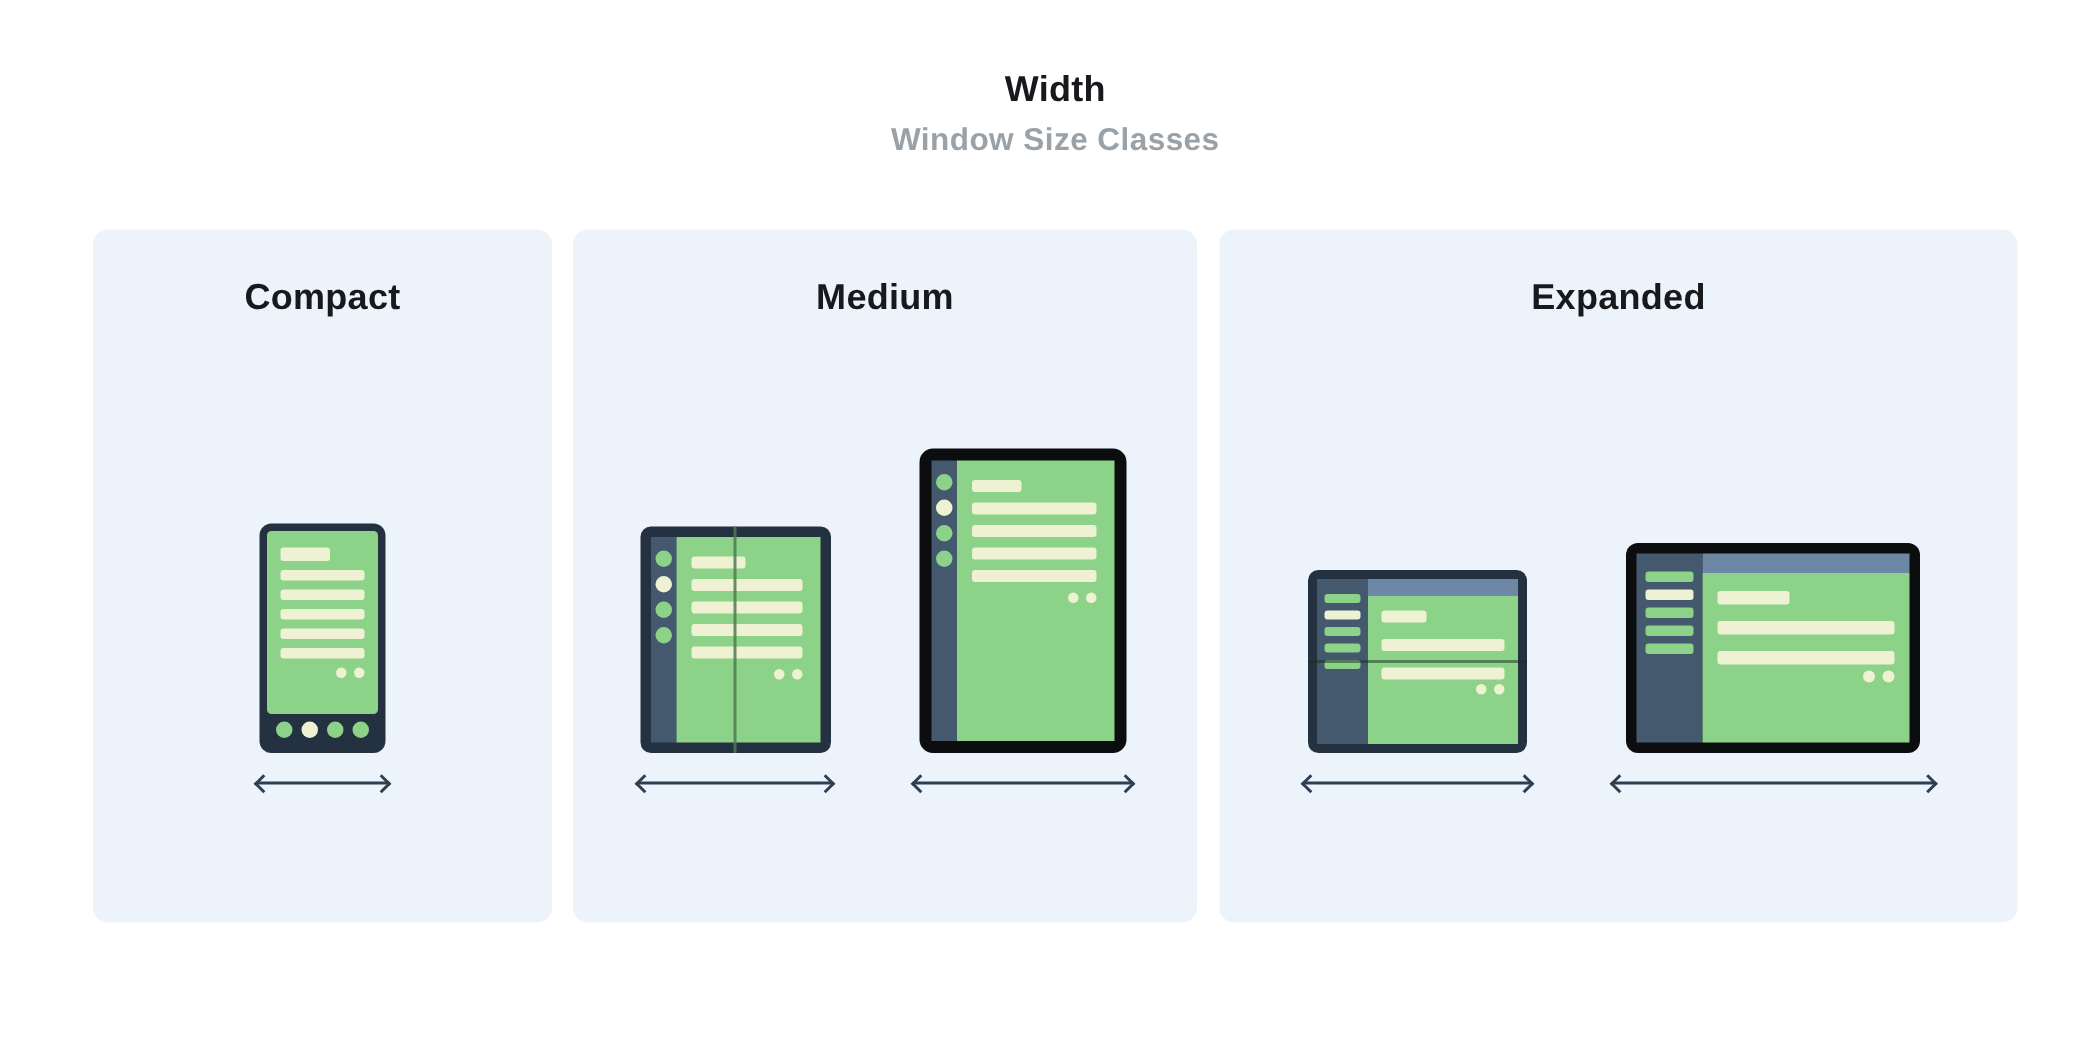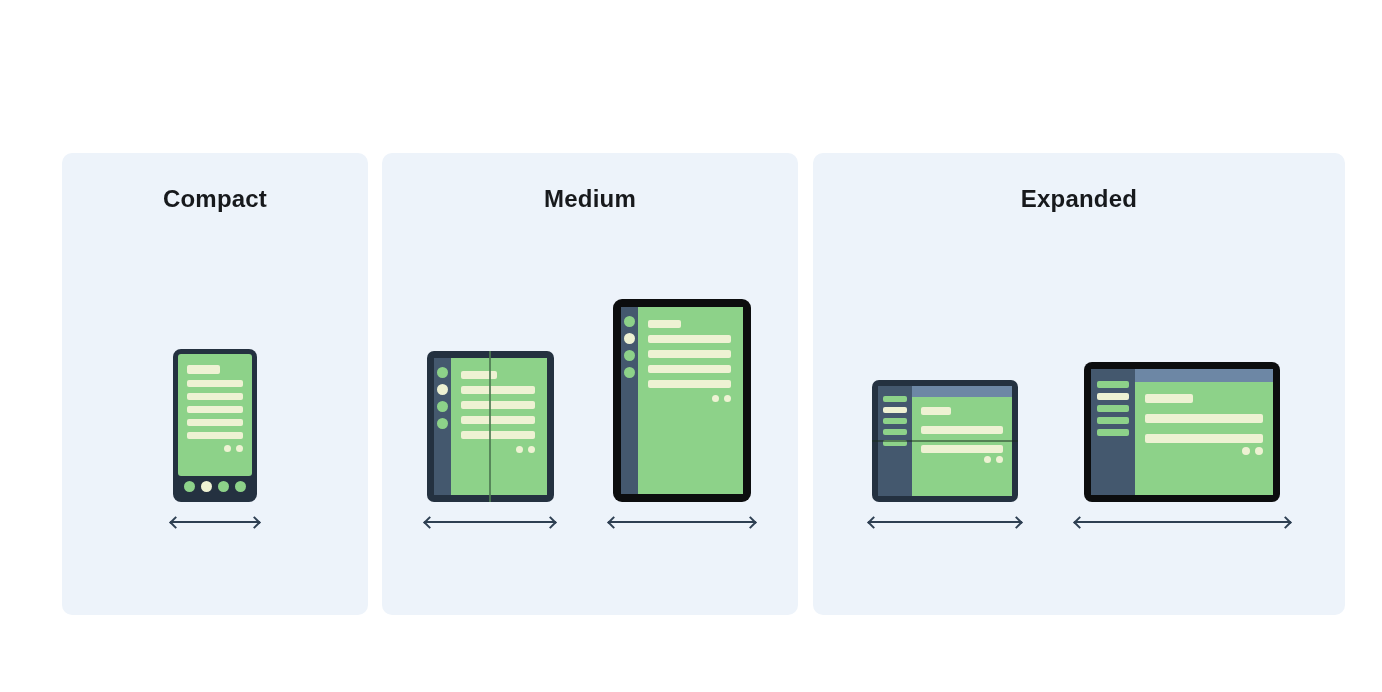--- a/index.html
+++ b/index.html
@@ -100,20 +100,24 @@
   .seg1{width:281px;}
   .seg2{width:310px;}
   .seg3{flex:1;}
   .bp{font-size:22px;font-weight:700;color:var(--scale-text);margin:0 13px;white-space:nowrap;}
 </style>
 </head>
 <body>
 
 <div class="canvas">
 
+  <div class="header">
+    <div class="title">Width</div>
+    <div class="subtitle">Window Size Classes</div>
+  </div>
 
   <div class="panel panel-compact">
     <div class="panel-label">Compact</div>
     <div class="devices">
       <div class="unit">
         <div class="phone">
           <div class="phone-screen">
             <div class="line head"></div>
             <div class="line"></div>
             <div class="line"></div>

